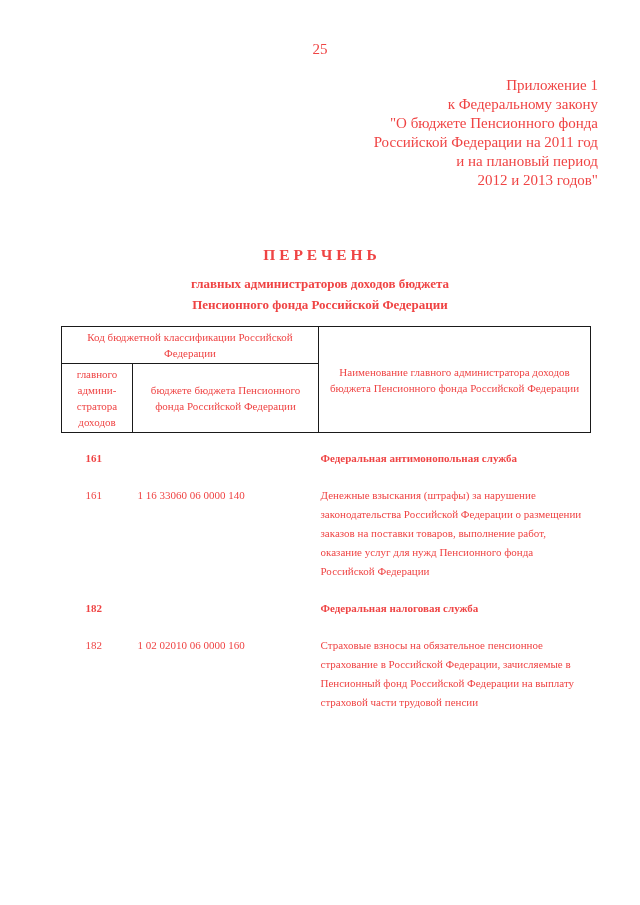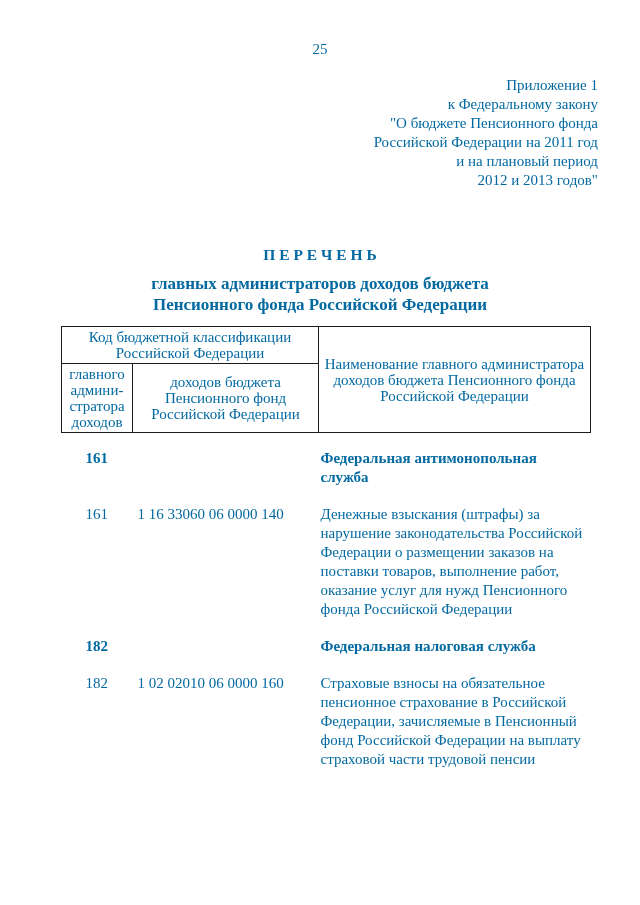--- a/index.html
+++ b/index.html
@@ -6,21 +6,21 @@
     margin: 0;
     padding: 0;
     background: #ffffff;
   }
   .page {
     position: relative;
     width: 640px;
     height: 905px;
     background: #ffffff;
     font-family: "Liberation Serif", serif;
-    color: #0369a1;
+    color: #ef4444;
     font-size: 15px;
     overflow: hidden;
   }
   .page-number {
     position: absolute;
     top: 41px;
     left: 0;
     width: 100%;
     text-align: center;
     font-size: 15px;
@@ -43,30 +43,30 @@
     margin-top: 15px;
   }
   .doc-title .heading {
     font-weight: bold;
     font-size: 15.5px;
     margin-bottom: 9px;
   }
   .doc-title .subtitle {
     font-weight: bold;
     line-height: 21px;
-    font-size: 17px;
+    font-size: 13px;
   }
   table.budget-table {
     position: absolute;
     top: 326px;
     left: 61px;
     width: 529px;
     border-collapse: collapse;
     table-layout: fixed;
-    font-size: 15px;
+    font-size: 11px;
   }
   .col-admin  { width: 71px; }
   .col-income { width: 186px; }
   .col-name   { width: 272px; }
   table.budget-table thead th {
     border: 1px solid #1a1a1a;
     font-weight: normal;
     text-align: center;
     vertical-align: middle;
     line-height: 16px;
@@ -115,21 +115,21 @@
       <col class="col-income">
       <col class="col-name">
     </colgroup>
     <thead>
       <tr>
         <th colspan="2" class="code-group-cell">Код бюджетной классификации Российской Федерации</th>
         <th rowspan="2">Наименование главного администратора доходов бюджета Пенсионного фонда Российской Федерации</th>
       </tr>
       <tr>
         <th class="admin-head-cell">главного админи-стратора доходов</th>
-        <th>доходов бюджета Пенсионного фонд Российской Федерации</th>
+        <th>бюджете бюджета Пенсионного фонда Российской Федерации</th>
       </tr>
     </thead>
     <tbody>
       <tr class="group-row first-row">
         <td class="cell-admin">161</td>
         <td class="cell-income"></td>
         <td class="cell-name">Федеральная антимонопольная служба</td>
       </tr>
       <tr>
         <td class="cell-admin">161</td>

